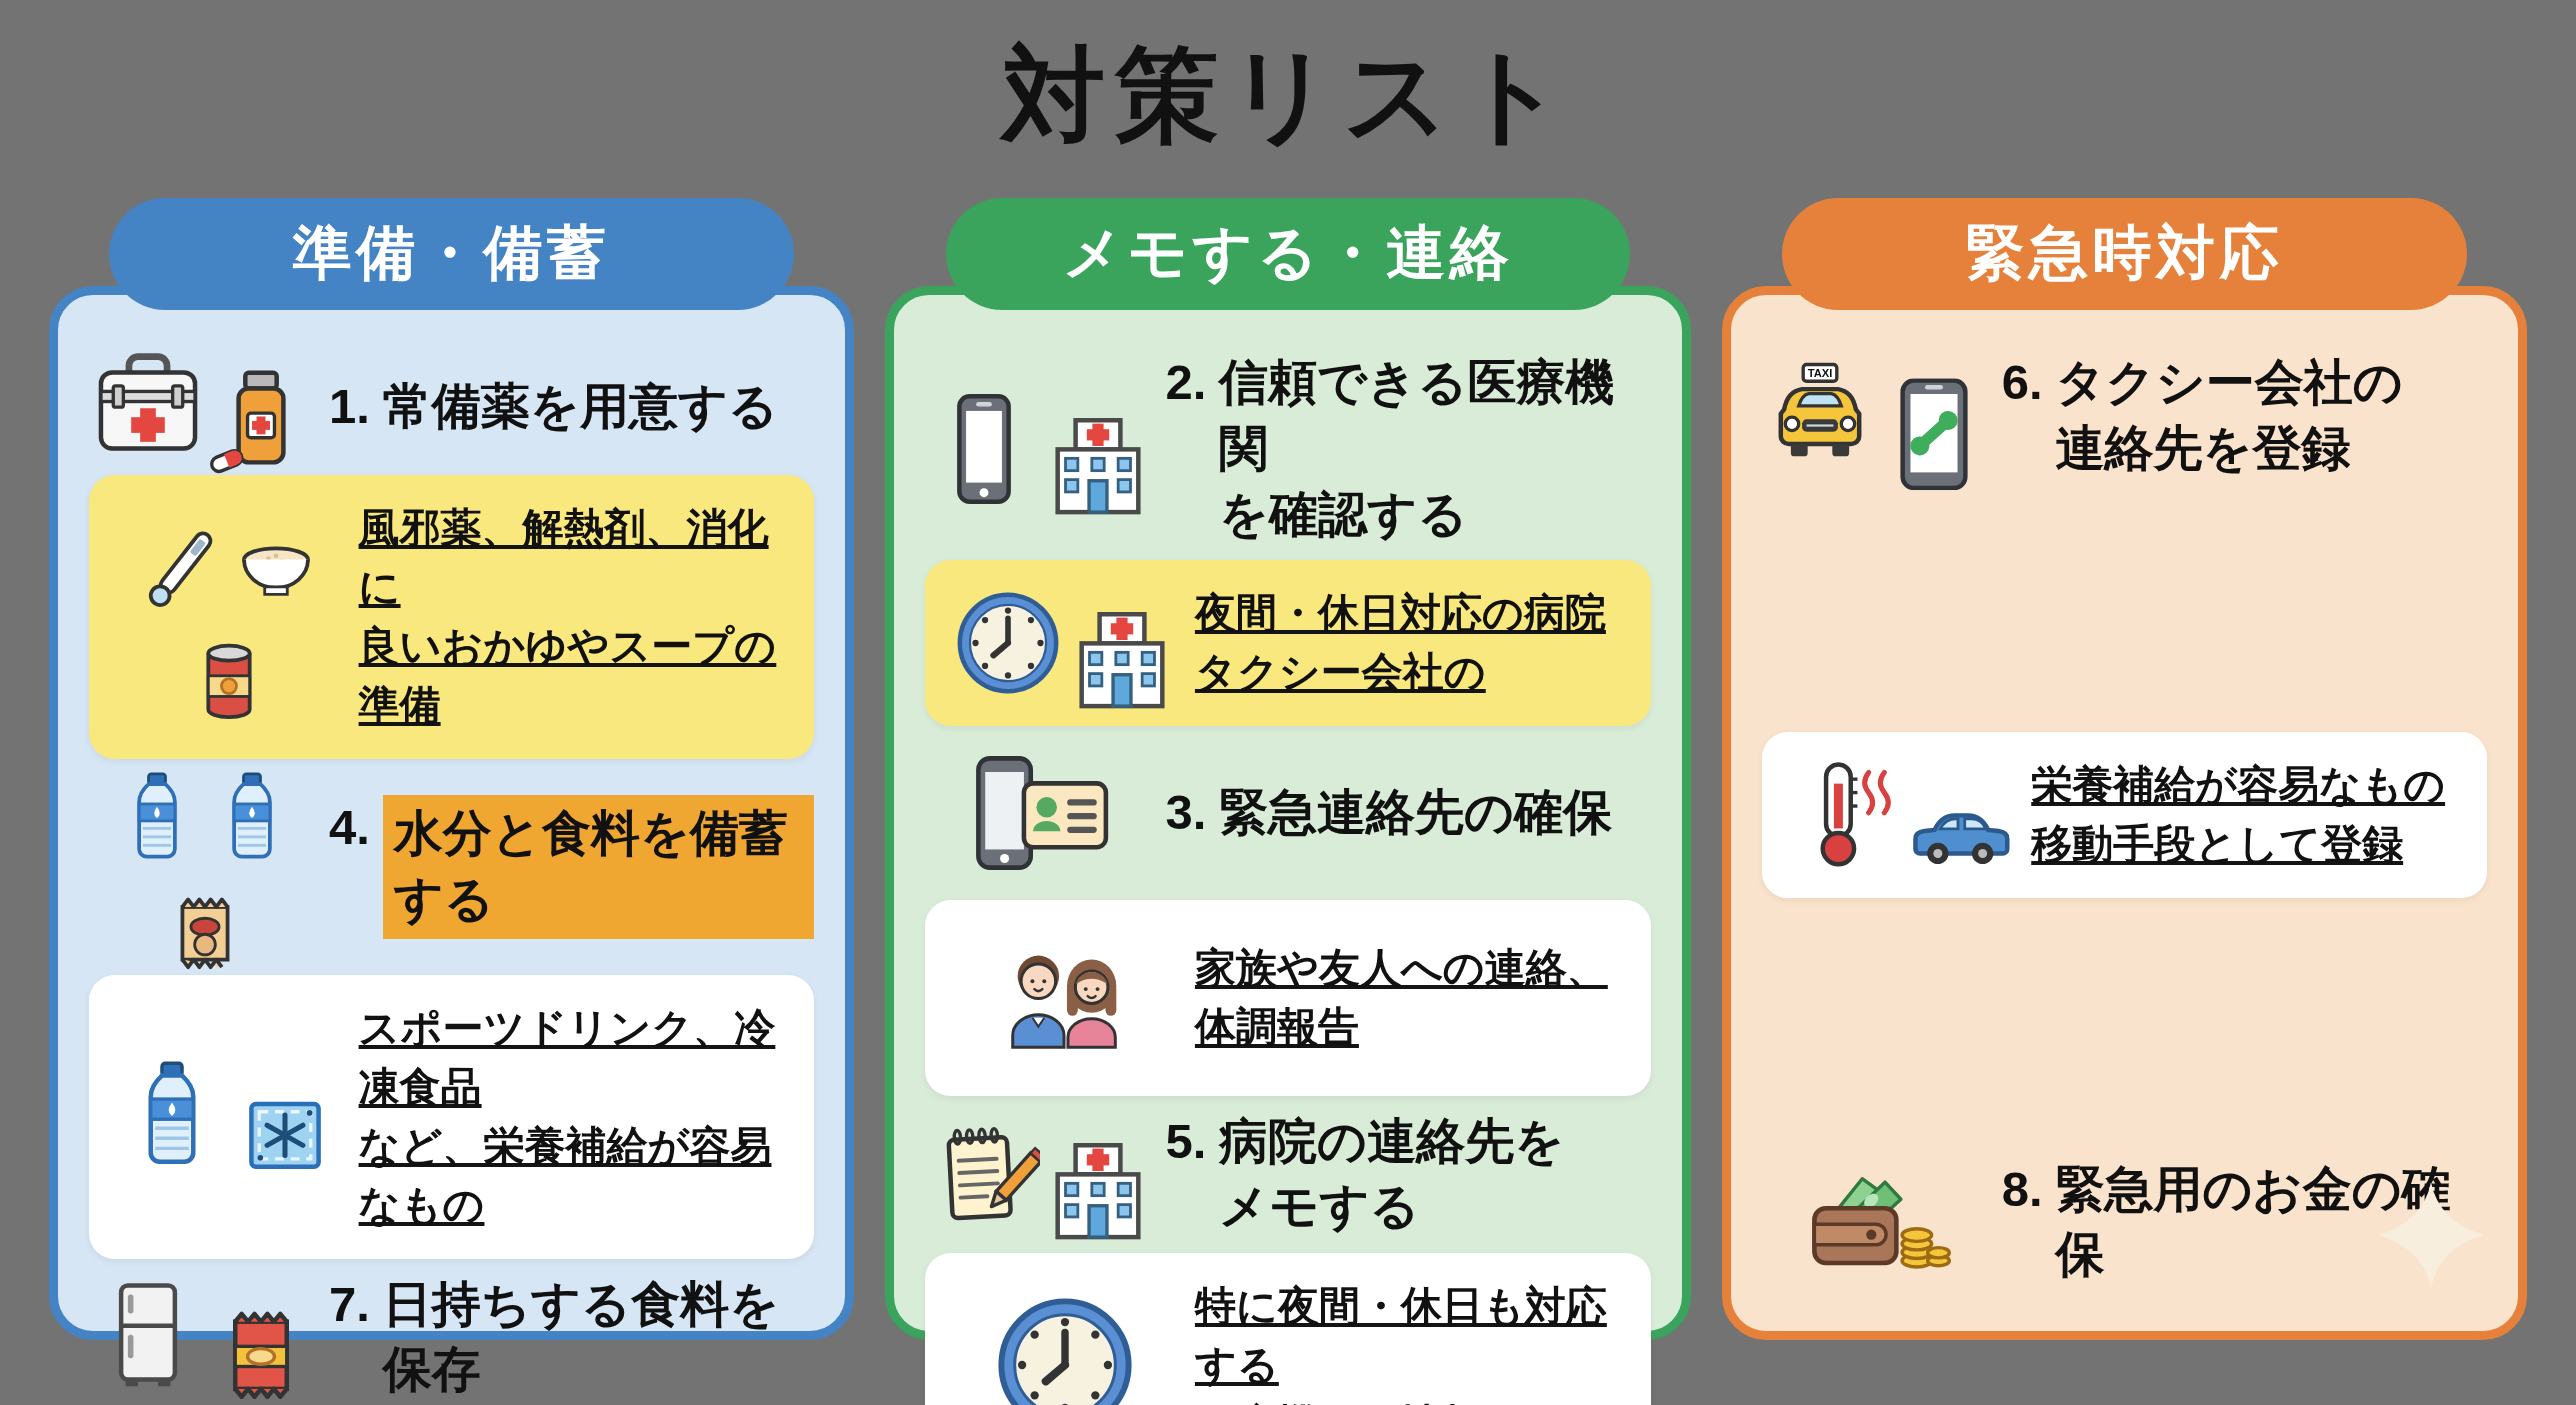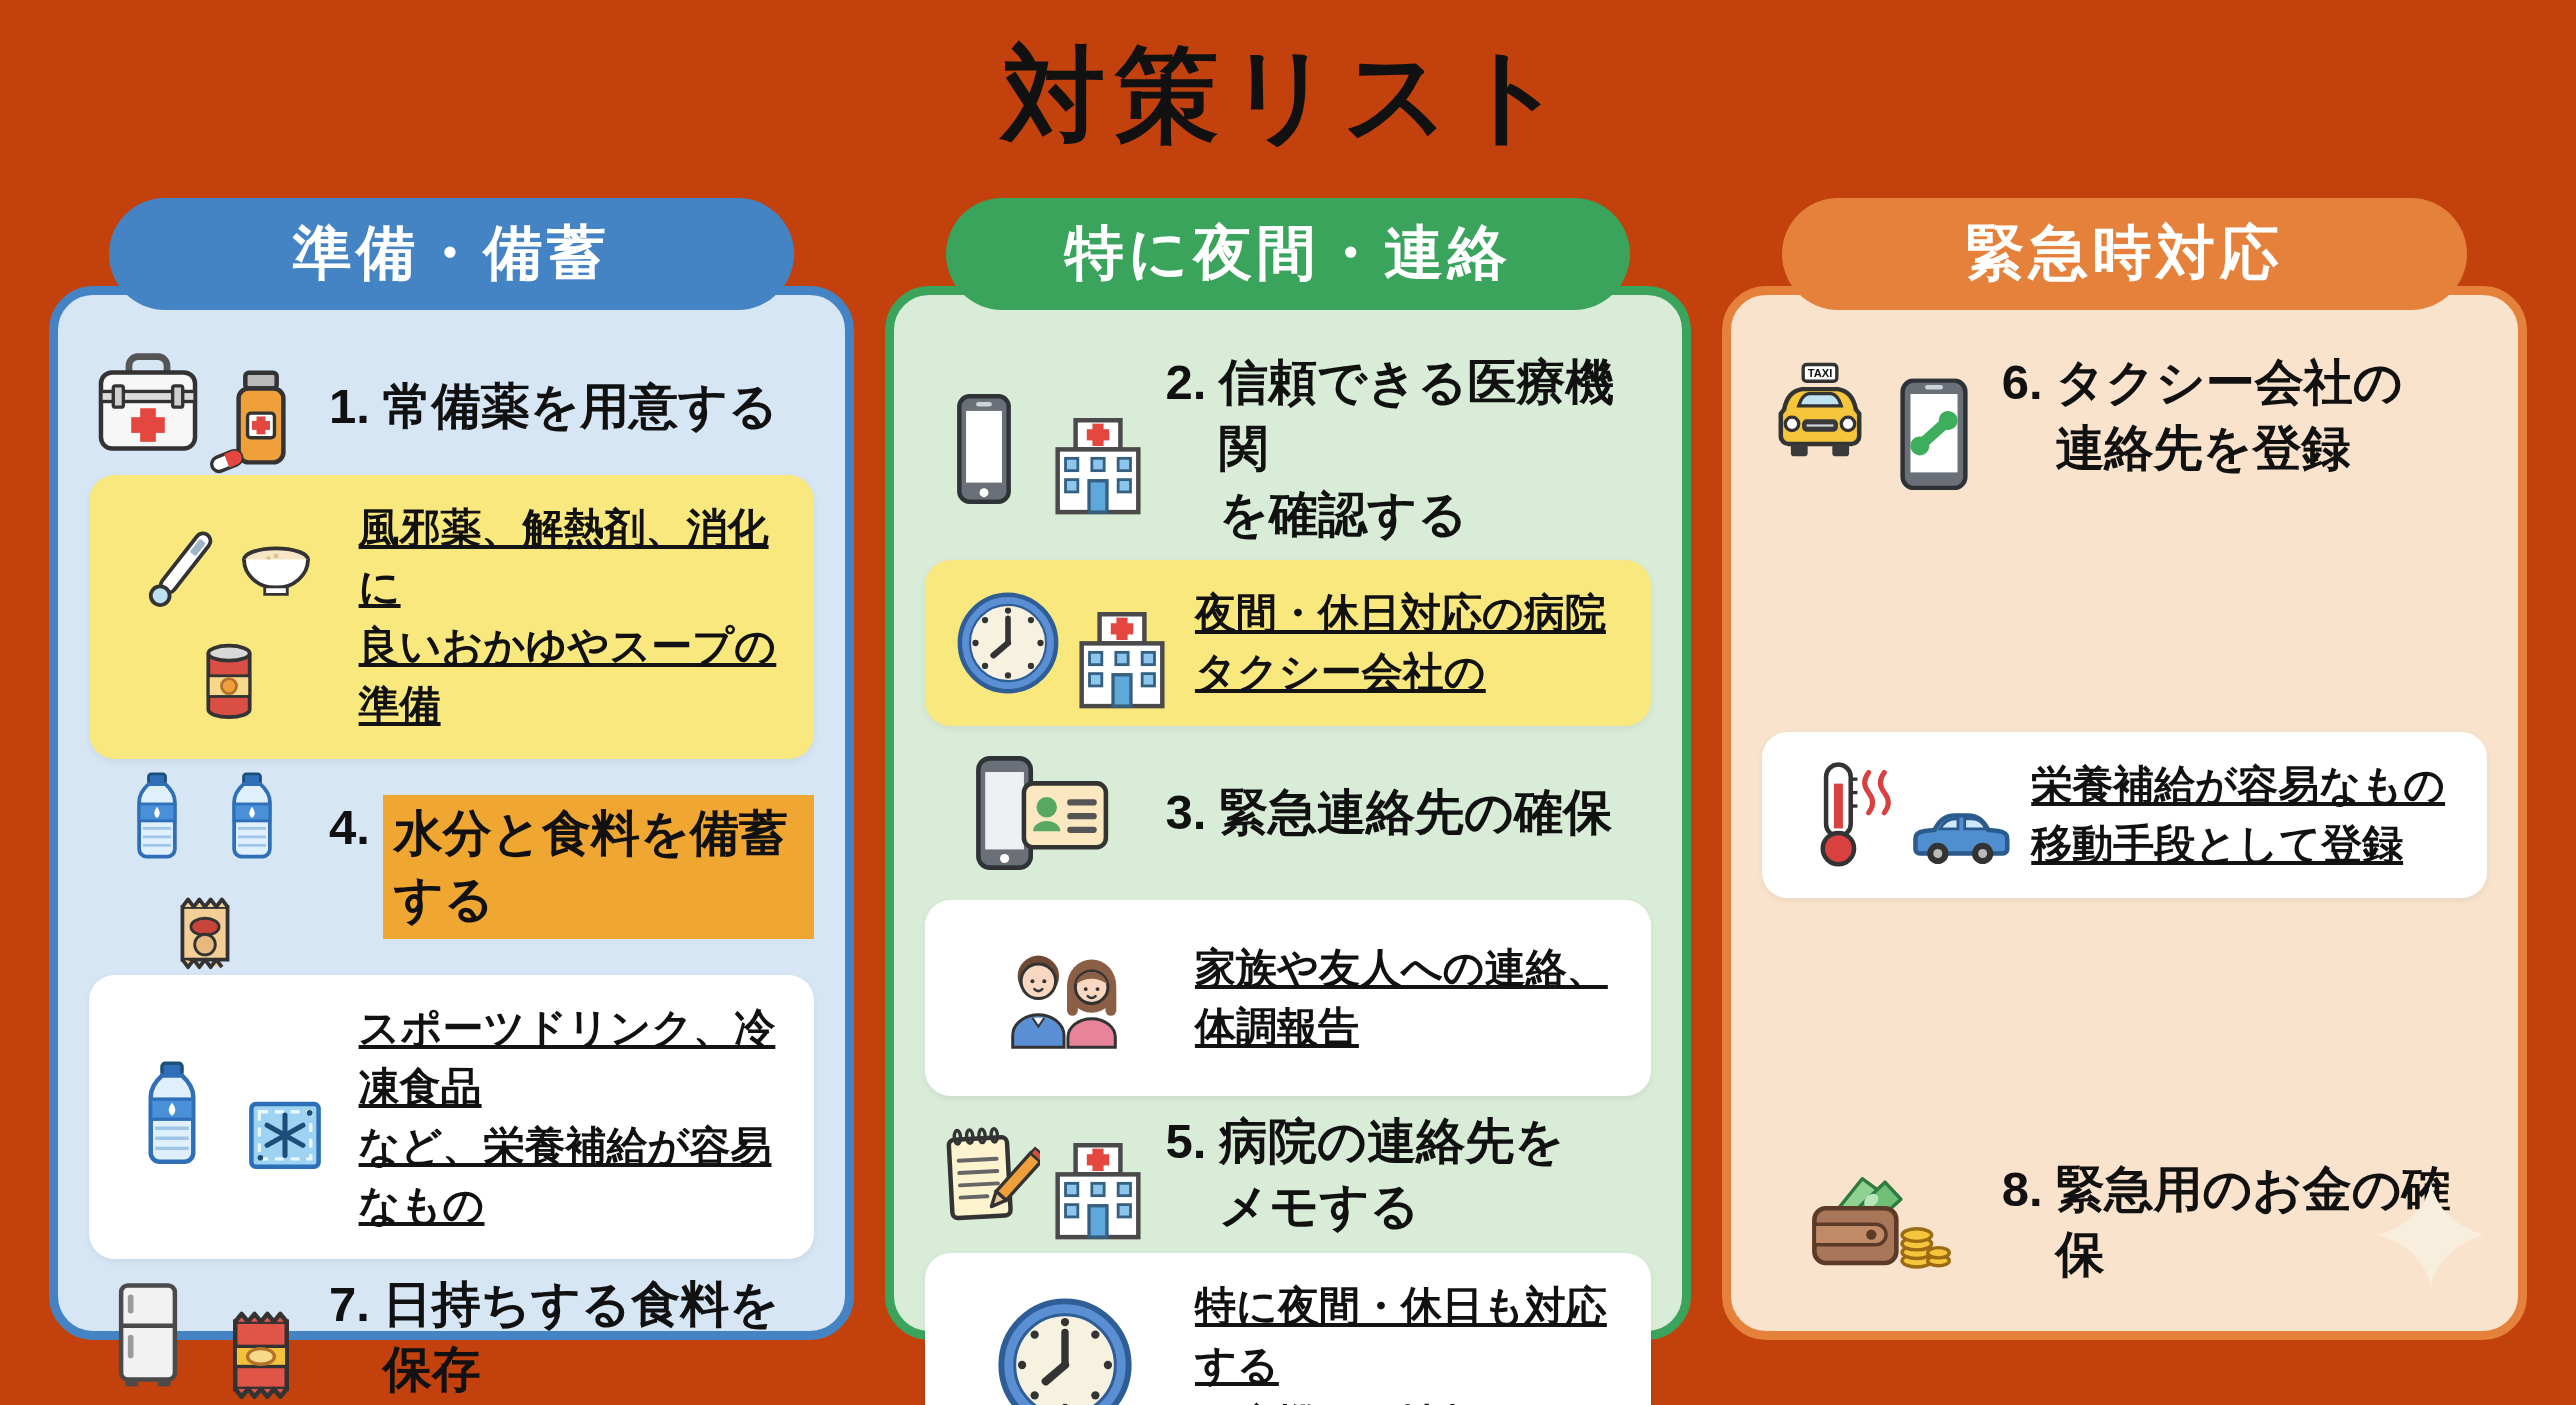--- a/index.html
+++ b/index.html
@@ -1,18 +1,18 @@
 <!DOCTYPE html>
 <html style="font-size:14.6px"><head>
 <meta charset="utf-8">
 <style>
   html,body{margin:0;padding:0;background:#fafaf8;}
   #page{
     width:2576px;height:1405px;position:relative;overflow:hidden;
-    background:#c2410c;color:#141414;
+    background:#737373;color:#141414;
     font-family:"Liberation Sans","DejaVu Sans",sans-serif;
   }
   .title{
     text-align:center;font-size:104px;font-weight:900;
     margin:0;padding:27.4px 0 31px;letter-spacing:9.1px;color:#111;
   }
   .columns{display:flex;gap:31px;padding:0 49px;align-items:flex-start;}
   .column{flex:1;position:relative;}
   .pill{
     position:relative;z-index:2;margin:0 auto;width:85%;height:112px;
@@ -399,21 +399,21 @@
             </div>
             <div class="item-text" data-name="item-text">
               <span class="item-num" data-name="item-number">7.</span>
               <span class="item-txt" data-name="item-label">日持ちする食料を保存</span>
             </div>
           </div>
         </div>
       </div>
       <div class="column" data-name="column-info-gathering-contact">
         <div class="pill" data-name="column-header-pill" style="background: rgb(58, 164, 92);">
-          <span data-name="column-header-label">特に夜間・連絡</span>
+          <span data-name="column-header-label">メモする・連絡</span>
         </div>
         <div class="panel" data-name="column-panel" style="border-color: rgb(58, 164, 92); background: rgb(217, 236, 216);">
           <div class="item-row" data-name="item-row">
             <div class="icons n2" data-name="icon-cluster">
               <svg class="icon" data-name="smartphone-icon" viewBox="0 0 122 122" width="112" height="112">
                 <use href="#sym-smartphone"></use>
               </svg>
               <svg class="icon drop" data-name="hospital-icon" viewBox="0 0 122 122" width="112" height="112">
                 <use href="#sym-hospital"></use>
               </svg>

